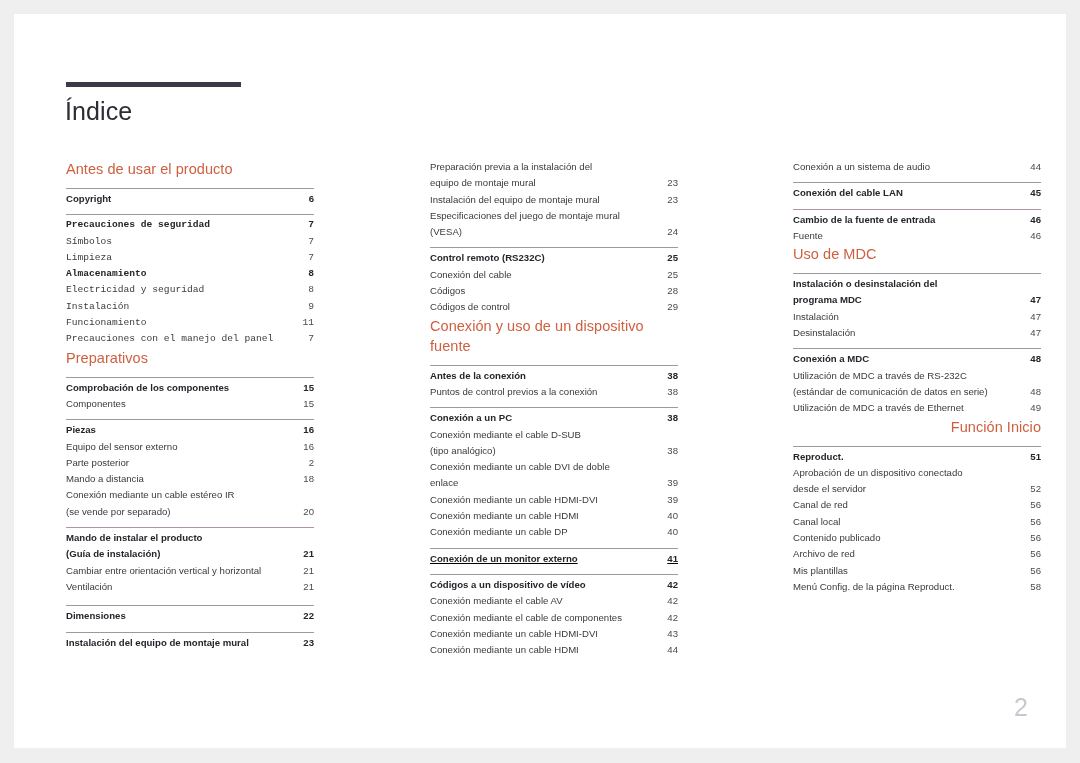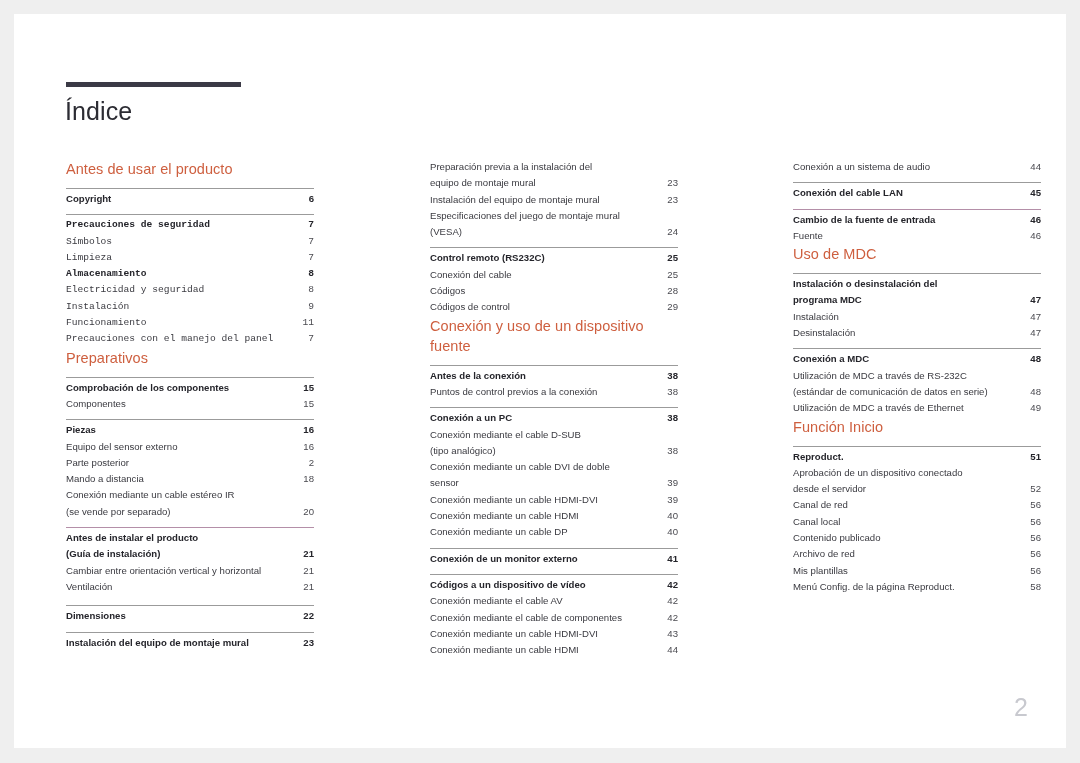--- a/index.html
+++ b/index.html
@@ -195,21 +195,21 @@
             <span class="pnum">18</span>
           </div>
           <div class="entry baseline-last">
             <span class="label">Conexión mediante un cable estéreo IR
 (se vende por separado)</span>
             <span class="pnum">20</span>
           </div>
         </div>
         <div class="group mauve" style="margin-top: 7px;">
           <div class="entry bold baseline-last">
-            <span class="label">Antes de instalar el producto
+            <span class="label">Mando de instalar el producto
 (Guía de instalación)</span>
             <span class="pnum">21</span>
           </div>
           <div class="entry">
             <span class="label">Cambiar entre orientación vertical y horizontal</span>
             <span class="pnum">21</span>
           </div>
           <div class="entry">
             <span class="label">Ventilación</span>
             <span class="pnum">21</span>
@@ -280,37 +280,37 @@
             <span class="label">Conexión a un PC</span>
             <span class="pnum">38</span>
           </div>
           <div class="entry baseline-last">
             <span class="label">Conexión mediante el cable D-SUB
 (tipo analógico)</span>
             <span class="pnum">38</span>
           </div>
           <div class="entry baseline-last">
             <span class="label">Conexión mediante un cable DVI de doble
-sensor</span>
+enlace</span>
             <span class="pnum">39</span>
           </div>
           <div class="entry">
             <span class="label">Conexión mediante un cable HDMI-DVI</span>
             <span class="pnum">39</span>
           </div>
           <div class="entry">
             <span class="label">Conexión mediante un cable HDMI</span>
             <span class="pnum">40</span>
           </div>
           <div class="entry">
             <span class="label">Conexión mediante un cable DP</span>
             <span class="pnum">40</span>
           </div>
         </div>
-        <div class="group" style="margin-top: 7px;">
+        <div class="group" style="margin-top: 7px; text-decoration: underline;">
           <div class="entry bold">
             <span class="label">Conexión de un monitor externo</span>
             <span class="pnum">41</span>
           </div>
         </div>
         <div class="group" style="margin-top: 7px;">
           <div class="entry bold">
             <span class="label">Códigos a un dispositivo de vídeo</span>
             <span class="pnum">42</span>
           </div>
@@ -379,21 +379,21 @@
           <div class="entry baseline-last">
             <span class="label">Utilización de MDC a través de RS-232C
 (estándar de comunicación de datos en serie)</span>
             <span class="pnum">48</span>
           </div>
           <div class="entry">
             <span class="label">Utilización de MDC a través de Ethernet</span>
             <span class="pnum">49</span>
           </div>
         </div>
-        <div class="section-heading spaced-top" style="white-space: pre-line;">Función Inicio</div>
+        <div class="section-heading spaced-top" style="white-space: pre-line; text-align: right;">Función Inicio</div>
         <div class="group" style="margin-top: 7px;">
           <div class="entry bold">
             <span class="label">Reproduct.</span>
             <span class="pnum">51</span>
           </div>
           <div class="entry baseline-last">
             <span class="label">Aprobación de un dispositivo conectado
 desde el servidor</span>
             <span class="pnum">52</span>
           </div>

